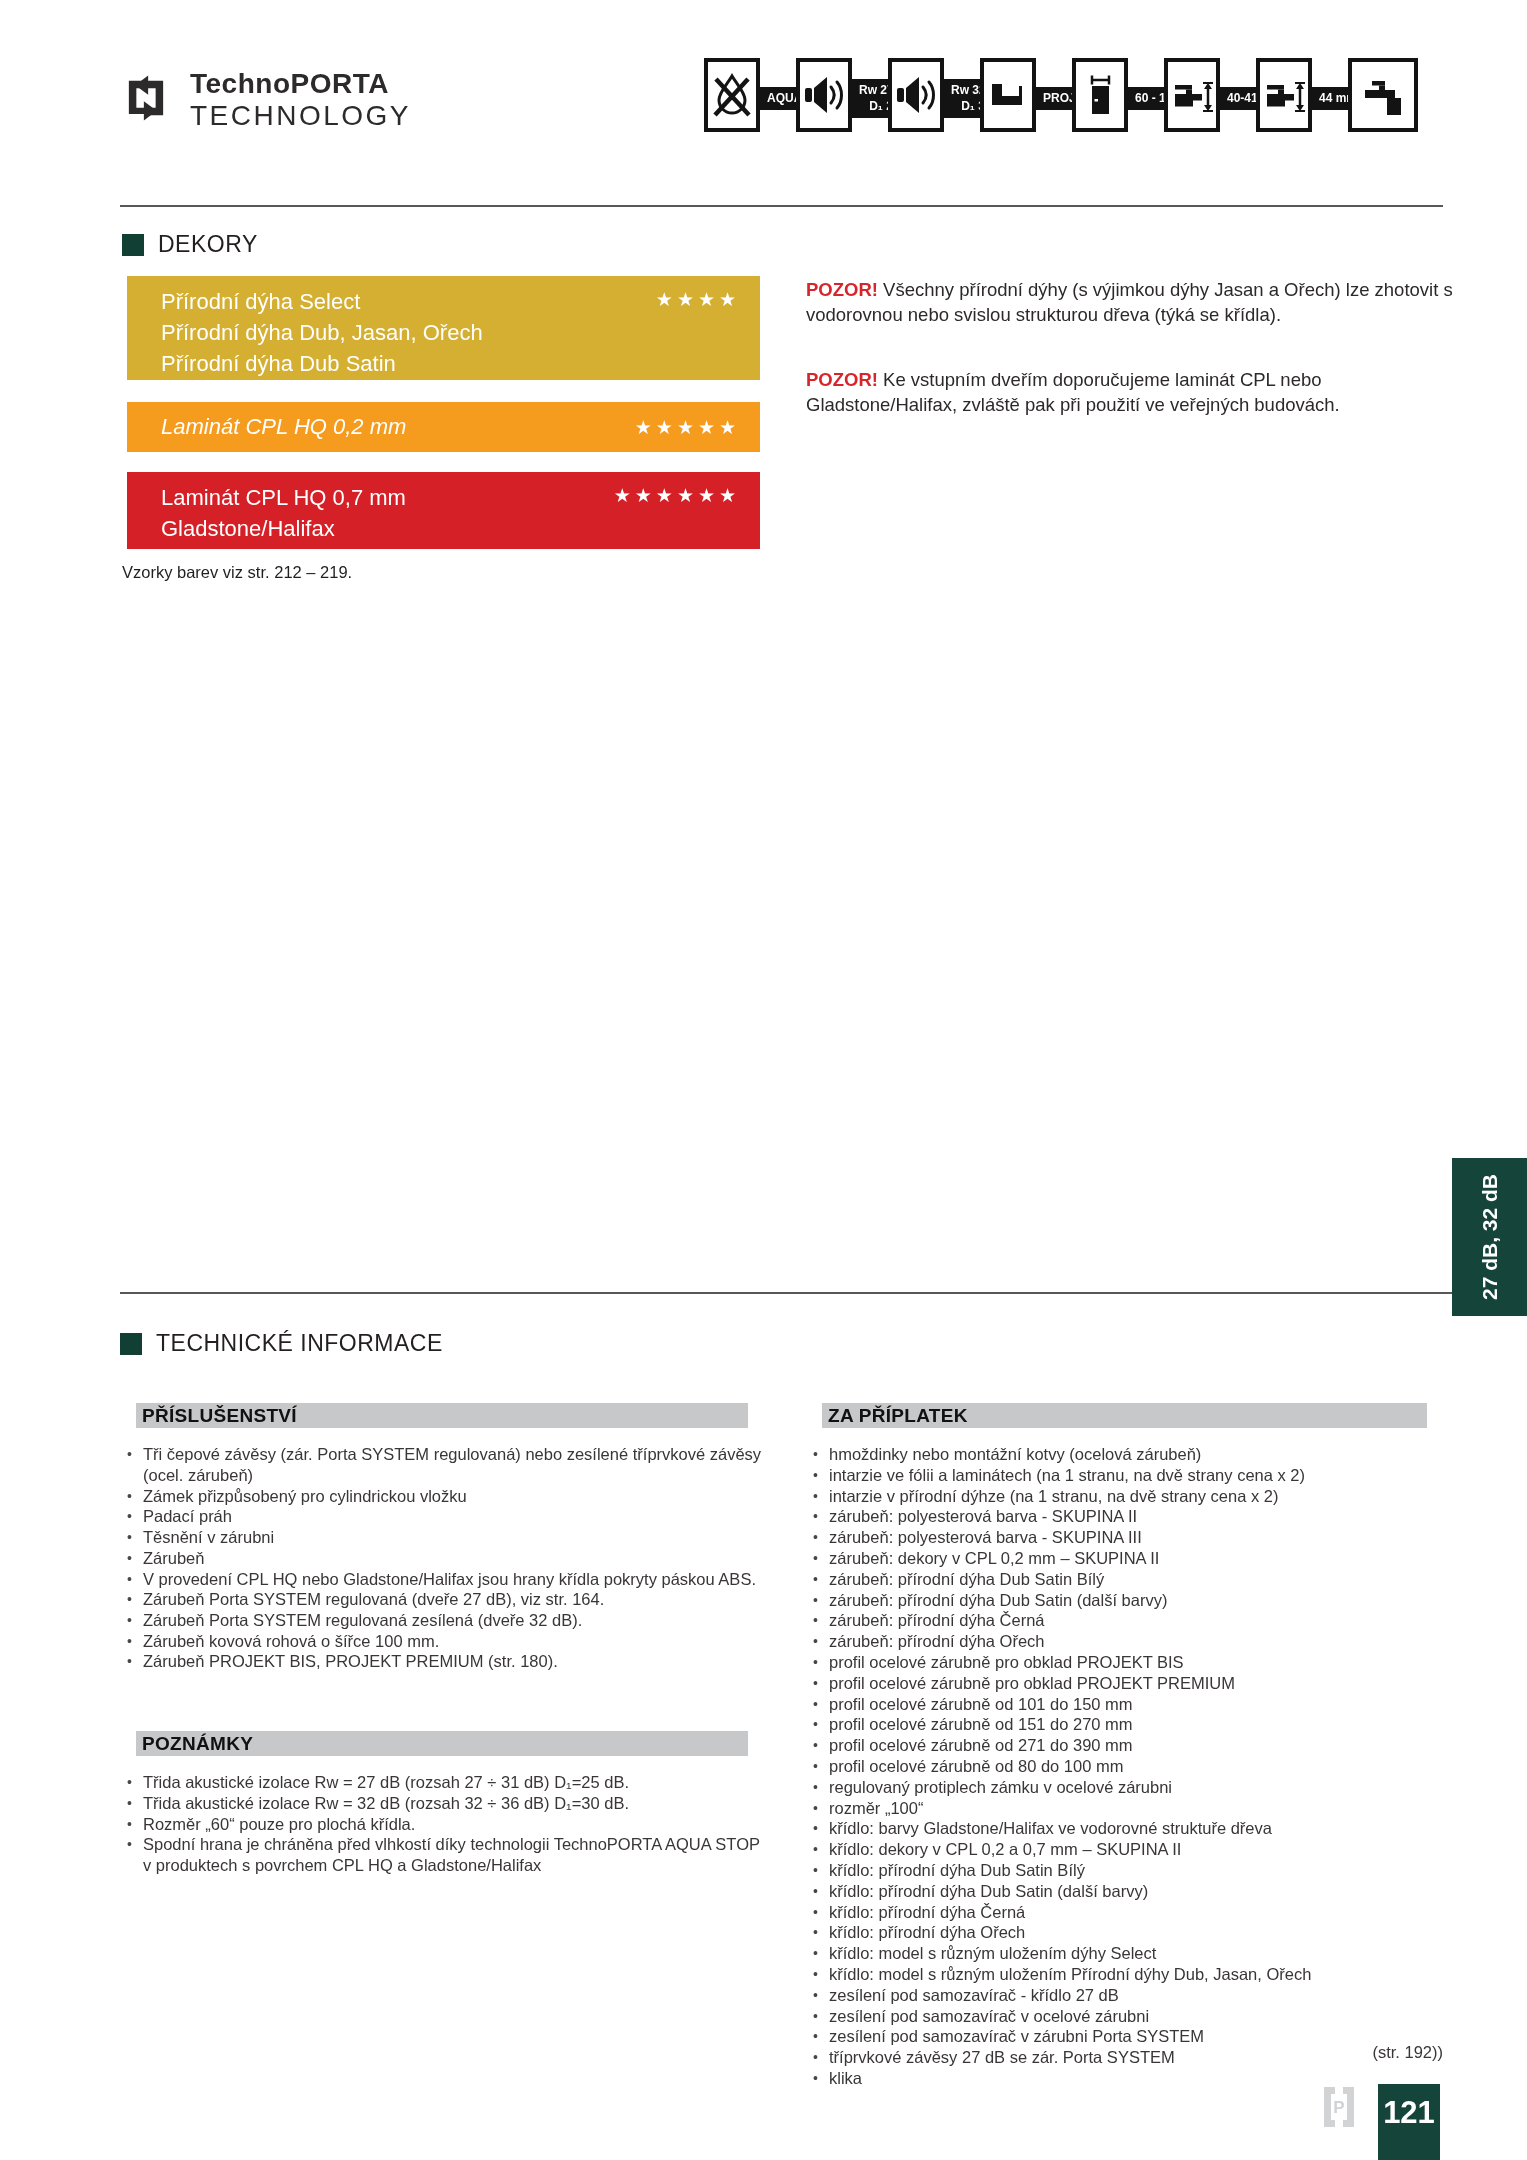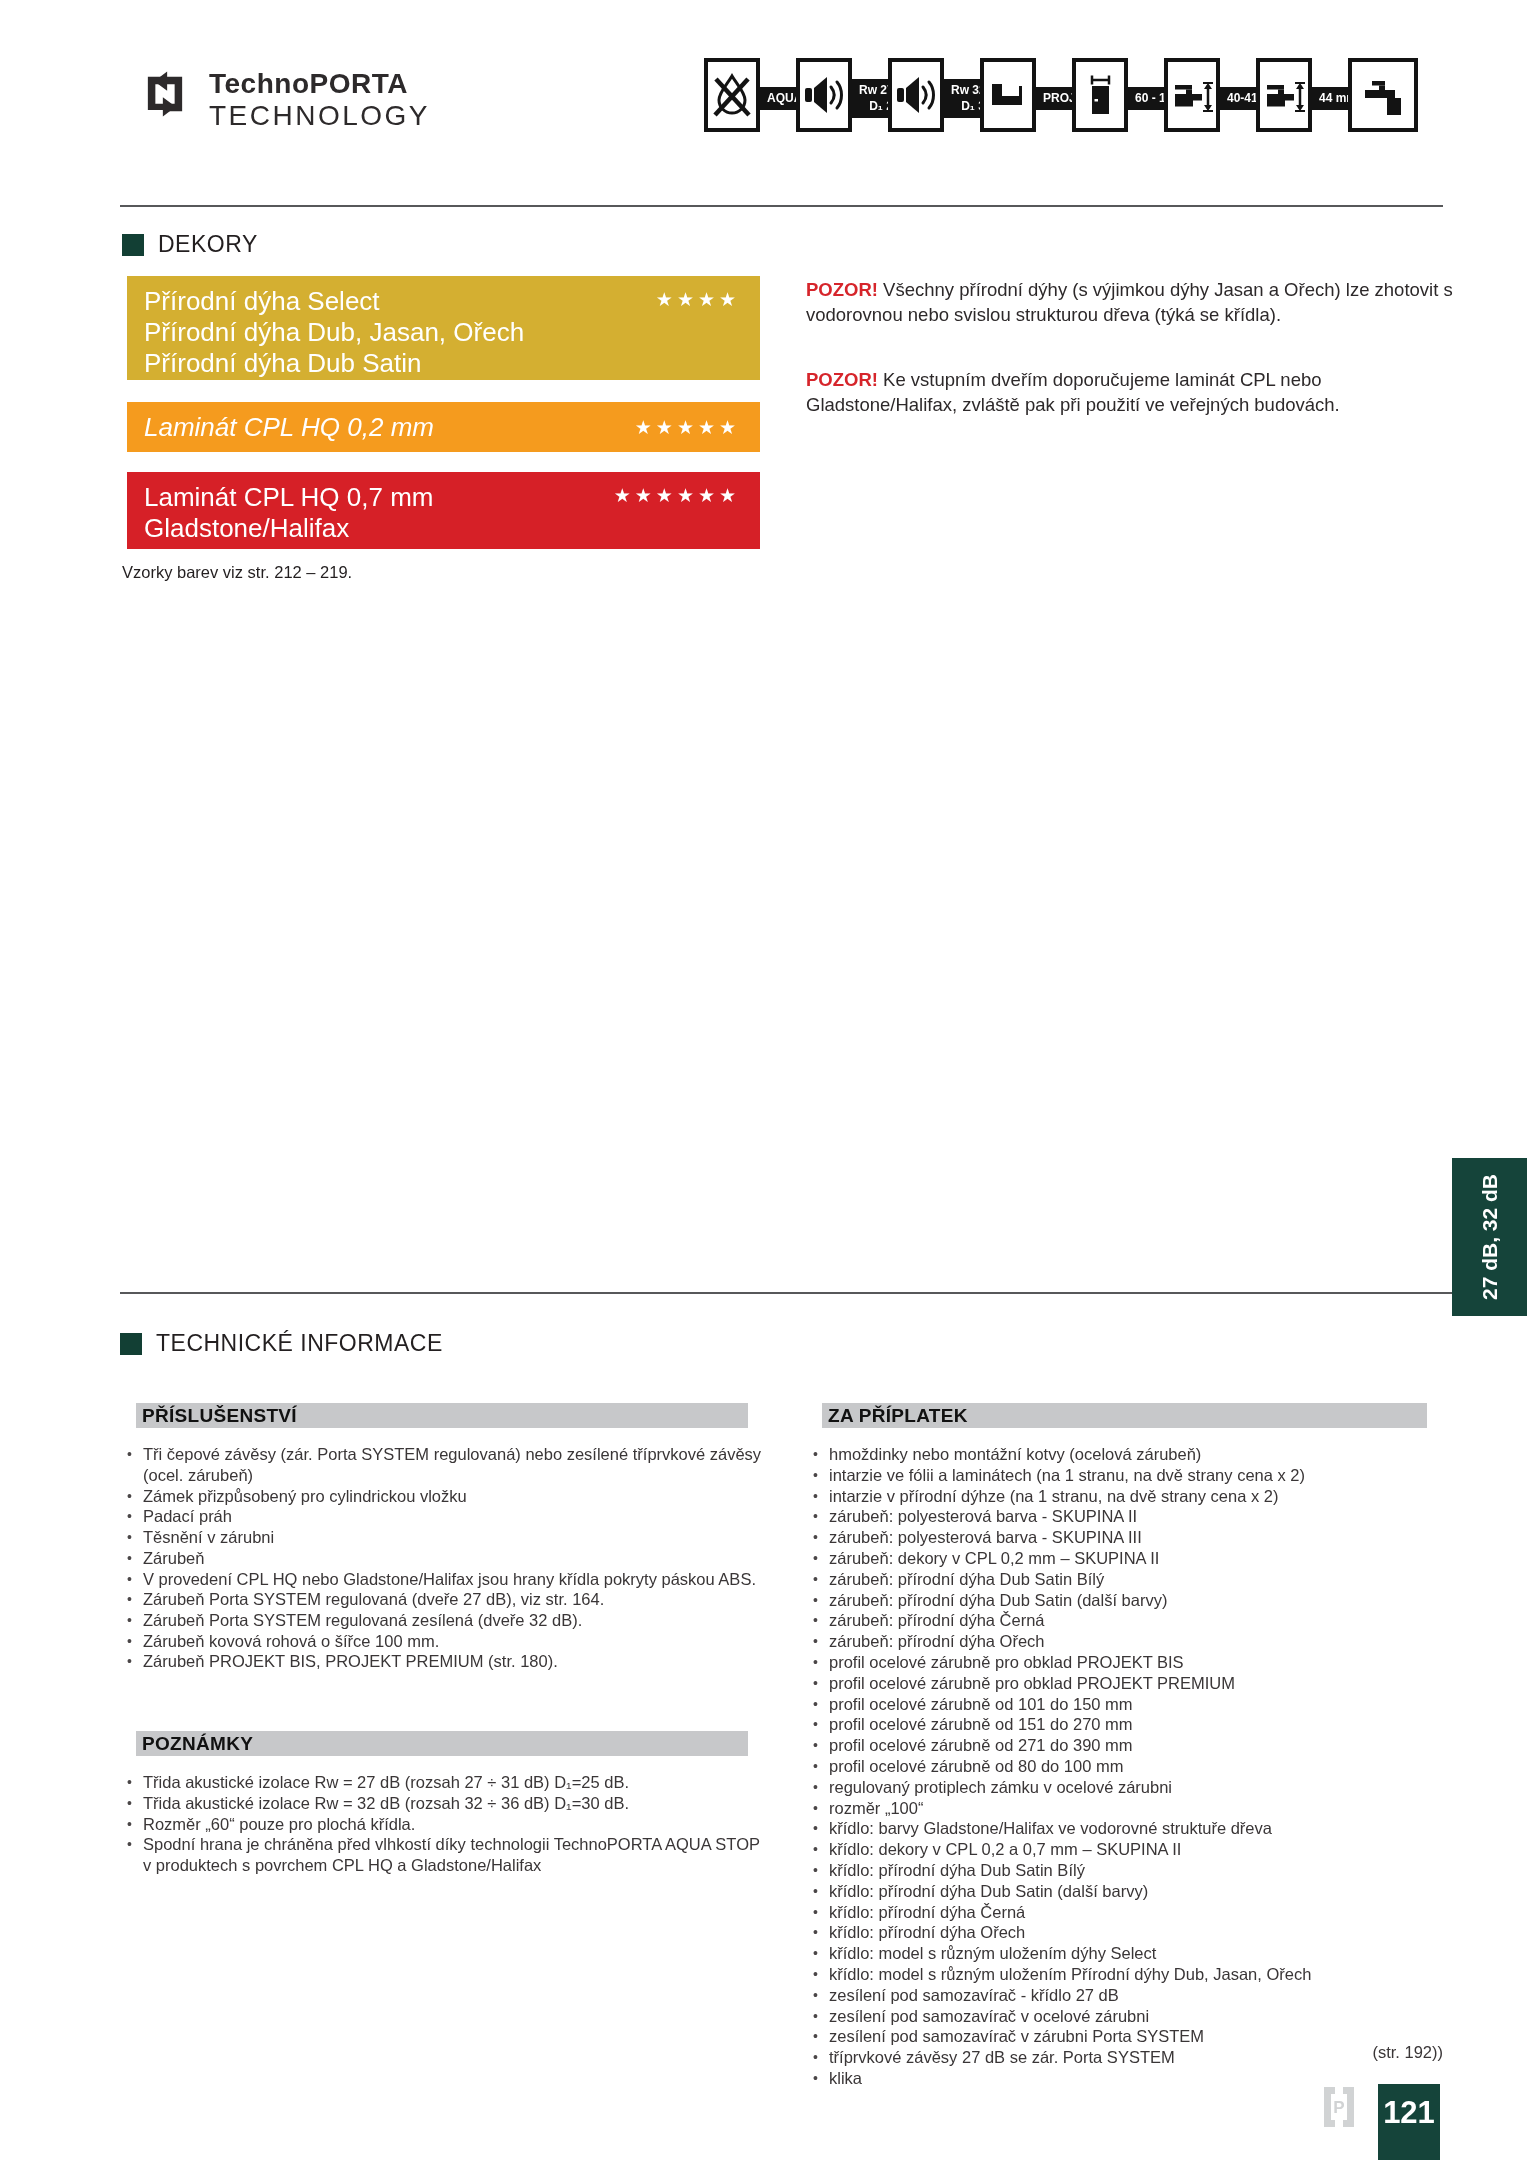--- a/index.html
+++ b/index.html
@@ -3,21 +3,21 @@
 <meta charset="utf-8">
 <style>
   html,body{margin:0;padding:0;background:#888;}
   .page{
     position:relative;width:1527px;height:2160px;margin:0 auto;
     background:#ffffff;overflow:hidden;
     font-family:"Liberation Sans","DejaVu Sans",sans-serif;
     color:#2d292a;
   }
   
-  .brand{position:absolute;left:135px;top:58px;display:flex;align-items:center;}
+  .brand{position:absolute;left:116px;top:58px;display:flex;align-items:flex-end;}
   .brand svg{display:block;}
   .brand-text{margin-left:14px;line-height:1;}
   .brand-line1{font-size:28px;font-weight:bold;color:#2d2a2b;letter-spacing:.5px;margin-top:12px;}
   .brand-line2{font-size:28px;font-weight:normal;color:#2d2a2b;letter-spacing:2.5px;margin-top:4px;}
   
   .icon-strip{position:absolute;left:704px;top:58px;display:flex;}
   .feature{width:92px;display:flex;flex-direction:row;align-items:center;}
   .fbox{
     width:62px;height:66px;border:4px solid #131313;background:#fff;
     display:flex;align-items:center;justify-content:center;
@@ -33,21 +33,21 @@
   .rule-top{left:120px;top:205px;width:1323px;}
   .rule-mid{left:120px;top:1292px;width:1332px;}
   
   .sec-head{position:absolute;display:flex;align-items:center;}
   .sec-head .sq{width:22px;height:22px;background:#123f34;margin-right:14px;flex:0 0 auto;}
   .sec-head h2{margin:0;font-size:23px;font-weight:normal;color:#231f20;letter-spacing:.5px;}
   .head-dekory{left:122px;top:231px;}
   .head-tech{left:120px;top:1330px;}
   
   .bar{position:absolute;left:127px;width:633px;color:#fff;}
-  .bar .lines{padding:10px 130px 0 17px;font-size:26px;line-height:31px;}
+  .bar .lines{padding:10px 130px 0 34px;font-size:22px;line-height:31px;}
   .bar .stars{position:absolute;right:20px;top:12px;font-size:19px;letter-spacing:4px;color:#fff;}
   .bar-gold{top:276px;height:104px;background:#d4af31;}
   .bar-orange{top:402px;height:50px;background:#f59b1e;font-style:italic;}
   .bar-orange .lines{padding-top:12px;line-height:26px;}
   .bar-orange .stars{top:14px;}
   .bar-red{top:472px;height:77px;background:#d62027;}
   .dekory-footnote{position:absolute;left:122px;top:563px;font-size:16.5px;color:#231f20;}
   
   .note{position:absolute;left:806px;width:650px;font-size:18.5px;line-height:25px;color:#2d292a;}
   .note-1{top:258px;}

